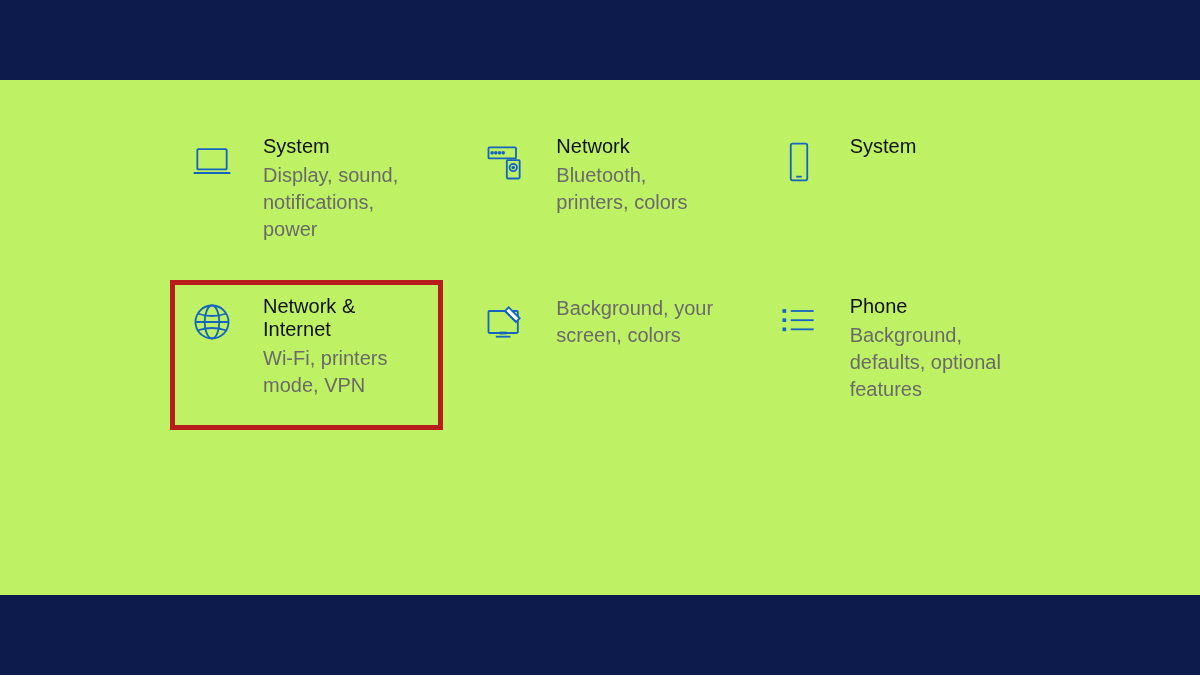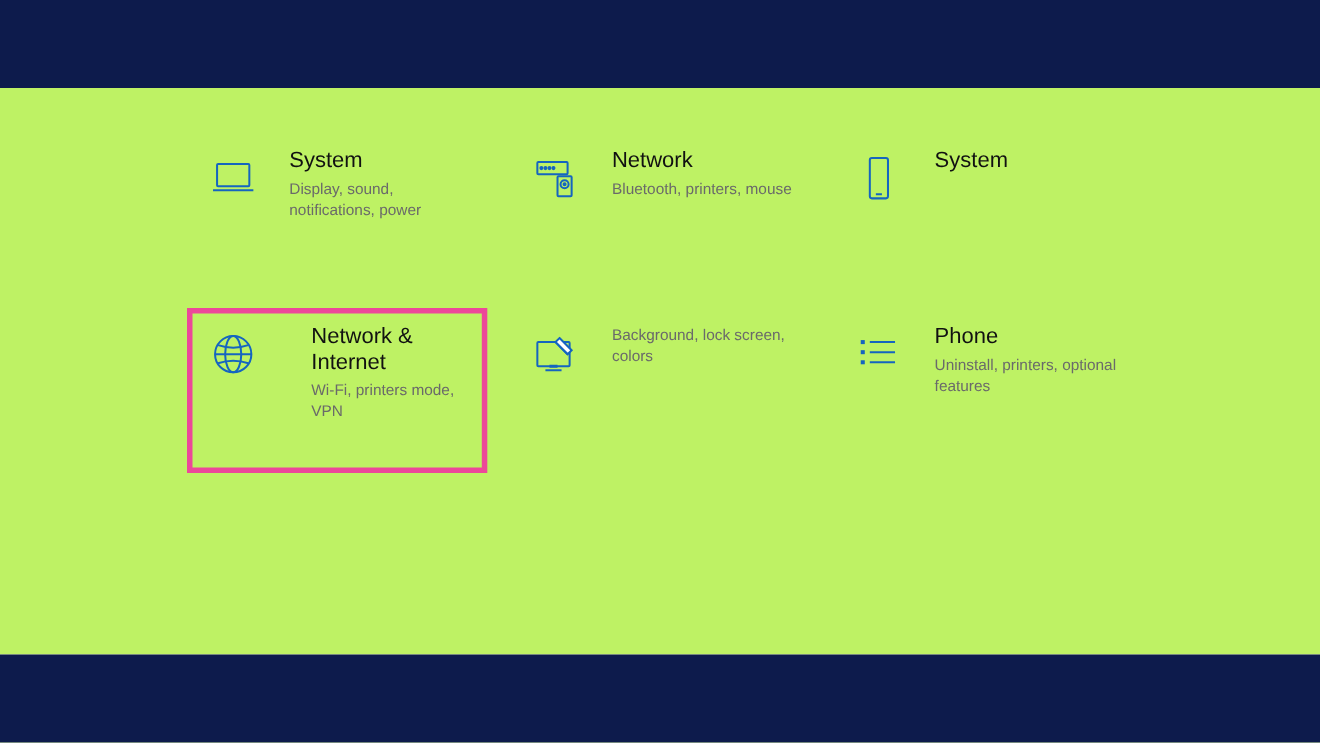--- a/index.html
+++ b/index.html
@@ -36,23 +36,22 @@
     }
     .tile {
       display: flex;
       flex-direction: row;
       align-items: flex-start;
       padding: 15px 15px 15px 15px;
       cursor: pointer;
       position: relative;
     }
     .tile.highlighted {
-      border: 5px solid #ec4899;
+      border: 5px solid #b91c1c;
       padding: 10px 10px 10px 10px;
-      gap: 20px;
     }
     .icon-wrap {
       width: 54px;
       height: 54px;
       flex: 0 0 54px;
       display: flex;
       align-items: center;
       justify-content: center;
       color: #1565c0;
       margin-right: 24px;
@@ -66,21 +65,21 @@
       display: flex;
       flex-direction: column;
     }
     .tile-title {
       font-size: 20px;
       color: #111;
       font-weight: 400;
       margin-bottom: 4px;
     }
     .tile-desc {
-      font-size: 14px;
+      font-size: 20px;
       color: #6a6a6a;
       line-height: 1.35;
       max-width: 250px;
     }
   </style>
 </head>
 <body>
 
 <div class="band-top"></div>
 
@@ -107,21 +106,21 @@
         <circle cx="14" cy="14" r="1" fill="#1565c0"></circle>
         <circle cx="18" cy="14" r="1" fill="#1565c0"></circle>
         <circle cx="22" cy="14" r="1" fill="#1565c0"></circle>
         <rect x="26" y="22" width="14" height="20" rx="1"></rect>
         <circle cx="33" cy="30" r="4"></circle>
         <circle cx="33" cy="30" r="1" fill="#1565c0"></circle>
       </svg>
     </div>
     <div class="text-wrap">
       <div class="tile-title">Network</div>
-      <div class="tile-desc">Bluetooth, printers, mouse</div>
+      <div class="tile-desc">Bluetooth, printers, colors</div>
     </div>
   </div>
 
   <div class="tile">
     <div class="icon-wrap">
       <svg viewBox="0 0 48 48" width="44" height="44">
         <rect x="15" y="4" width="18" height="40" rx="2"></rect>
         <line x1="21" y1="40" x2="27" y2="40"></line>
       </svg>
     </div>
@@ -150,36 +149,36 @@
     <div class="icon-wrap">
       <svg viewBox="0 0 48 48" width="44" height="44">
         <rect x="6" y="12" width="32" height="24" rx="1"></rect>
         <line x1="18" y1="36" x2="26" y2="36" stroke-width="3"></line>
         <line x1="14" y1="40" x2="30" y2="40"></line>
         <path d="M 28 8 L 40 20 L 36 24 L 24 12 Z" fill="#ffffff"></path>
         <line x1="24" y1="12" x2="36" y2="24"></line>
       </svg>
     </div>
     <div class="text-wrap">
-      <div class="tile-desc">Background, lock screen, colors</div>
+      <div class="tile-desc">Background, your screen, colors</div>
     </div>
   </div>
 
   <div class="tile">
     <div class="icon-wrap">
       <svg viewBox="0 0 48 48" width="44" height="44" stroke-width="3">
         <rect x="6" y="10" width="4" height="4" fill="#1565c0" stroke="none"></rect>
         <line x1="15" y1="12" x2="40" y2="12"></line>
         <rect x="6" y="20" width="4" height="4" fill="#1565c0" stroke="none"></rect>
         <line x1="15" y1="22" x2="40" y2="22"></line>
         <rect x="6" y="30" width="4" height="4" fill="#1565c0" stroke="none"></rect>
         <line x1="15" y1="32" x2="40" y2="32"></line>
       </svg>
     </div>
     <div class="text-wrap">
       <div class="tile-title">Phone</div>
-      <div class="tile-desc">Uninstall, printers, optional features</div>
+      <div class="tile-desc">Background, defaults, optional features</div>
     </div>
   </div>
 
 </div>
 
 <div class="band-bottom"></div>
 
 </body></html>

